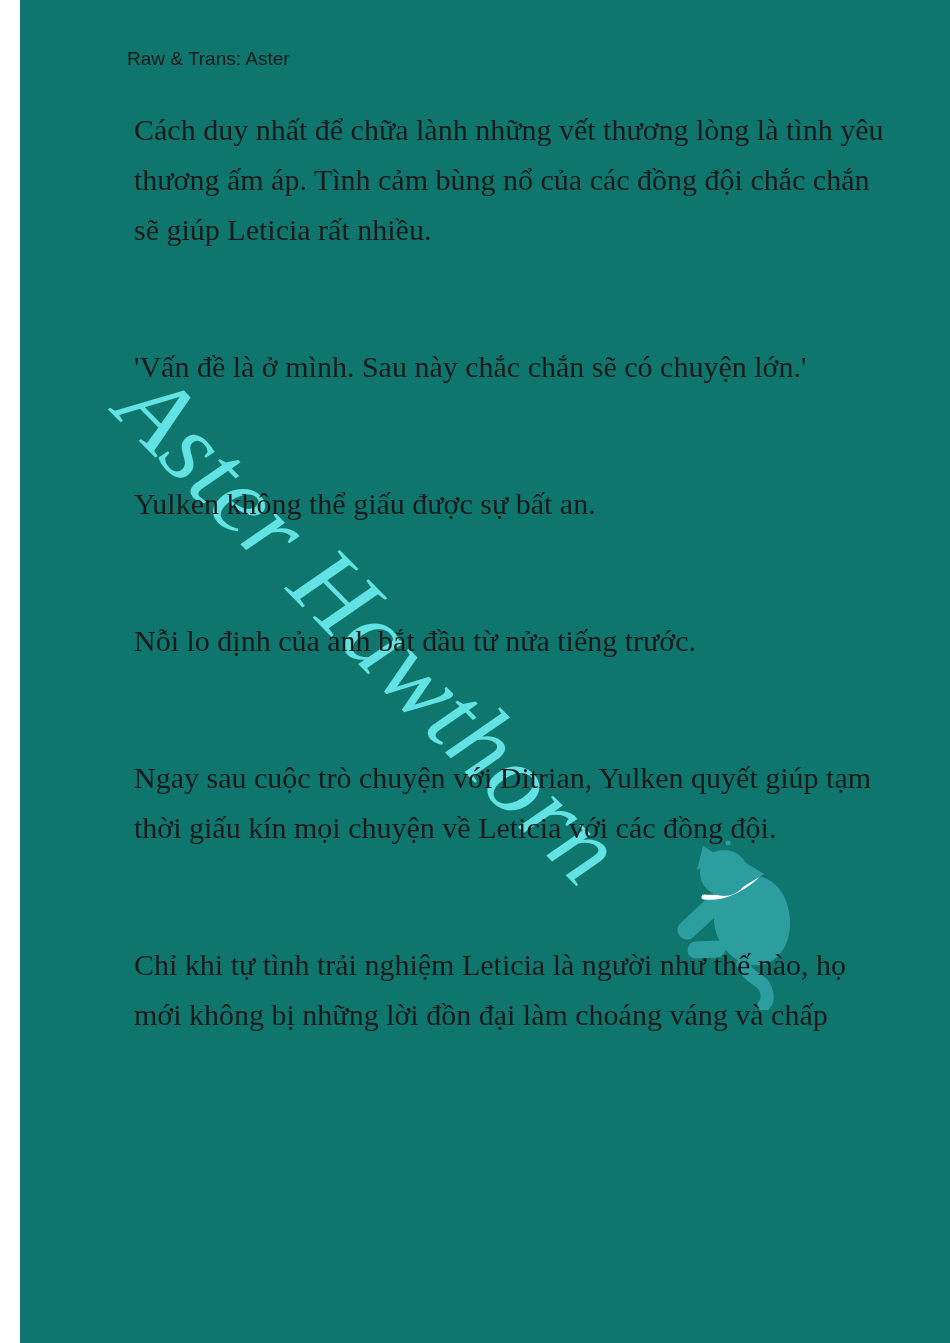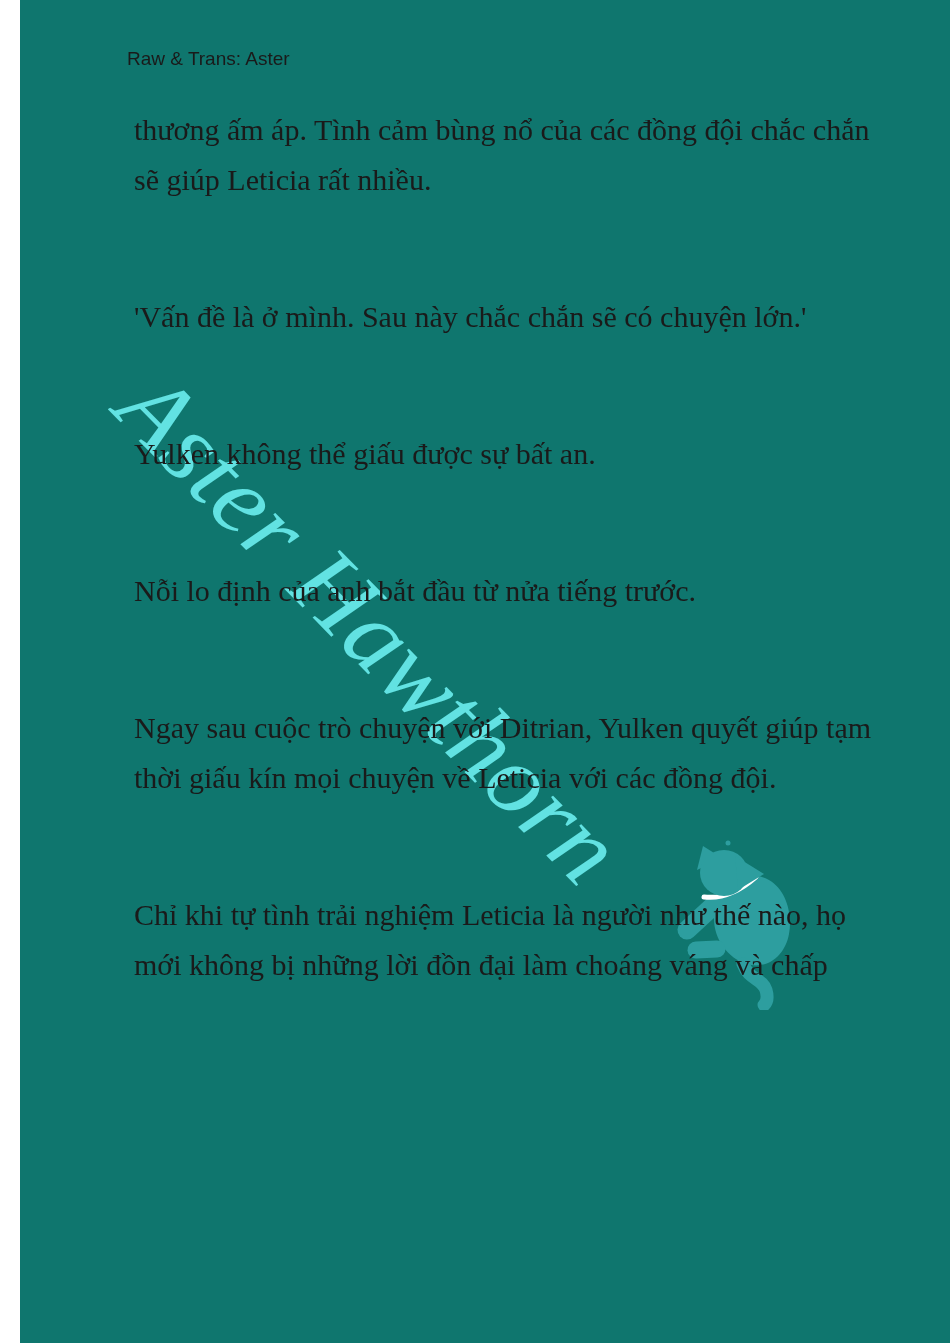--- a/index.html
+++ b/index.html
@@ -92,20 +92,21 @@
 
     <ellipse class="cat-fill" cx="51" cy="33" rx="24" ry="23"></ellipse>
 
     <path class="cat-fill" d="M 62,16 L 91,34 L 65,50 Z"></path>
 
     <circle class="cat-fill" cx="55" cy="3" r="2.5"></circle>
   </svg>
 
   <div class="content">
     <div class="para">
+      <div class="line">Cách duy nhất để chữa lành những vết thương lòng là tình yêu</div>
       <div class="line">thương ấm áp. Tình cảm bùng nổ của các đồng đội chắc chắn</div>
       <div class="line">sẽ giúp Leticia rất nhiều.</div>
     </div>
     <div class="para">
       <div class="line">'Vấn đề là ở mình. Sau này chắc chắn sẽ có chuyện lớn.'</div>
     </div>
     <div class="para">
       <div class="line">Yulken không thể giấu được sự bất an.</div>
     </div>
     <div class="para">

